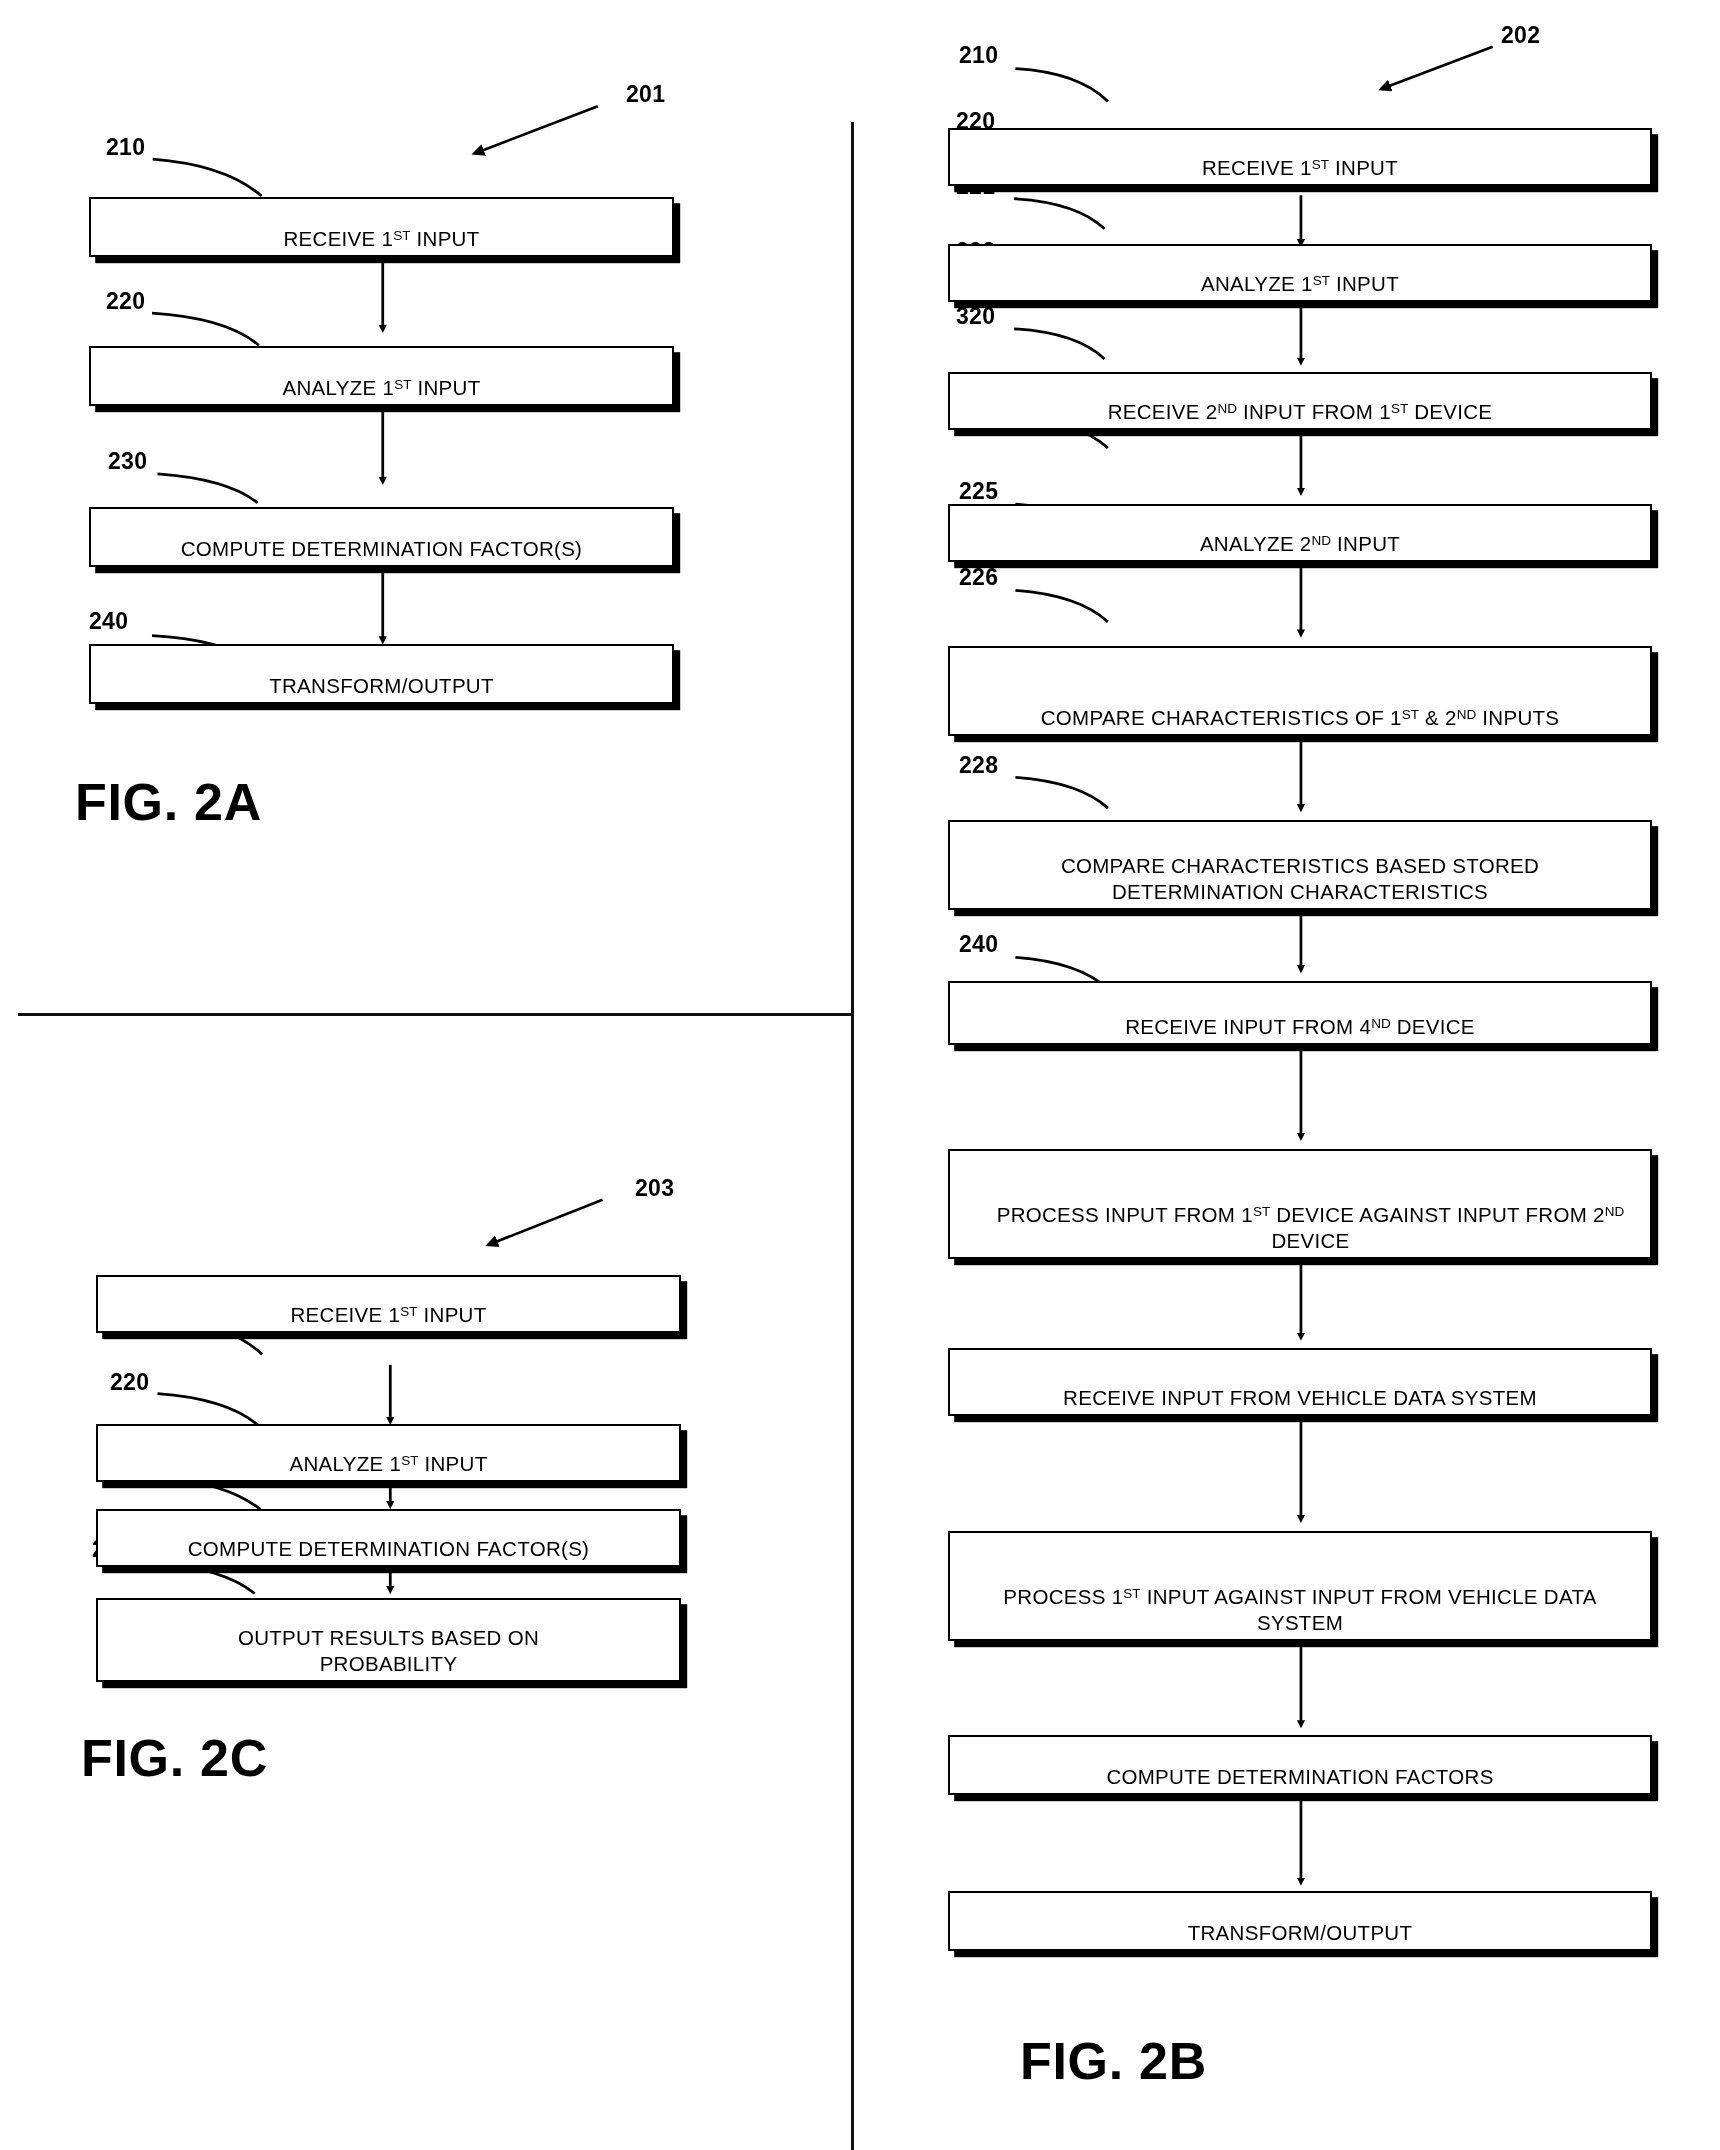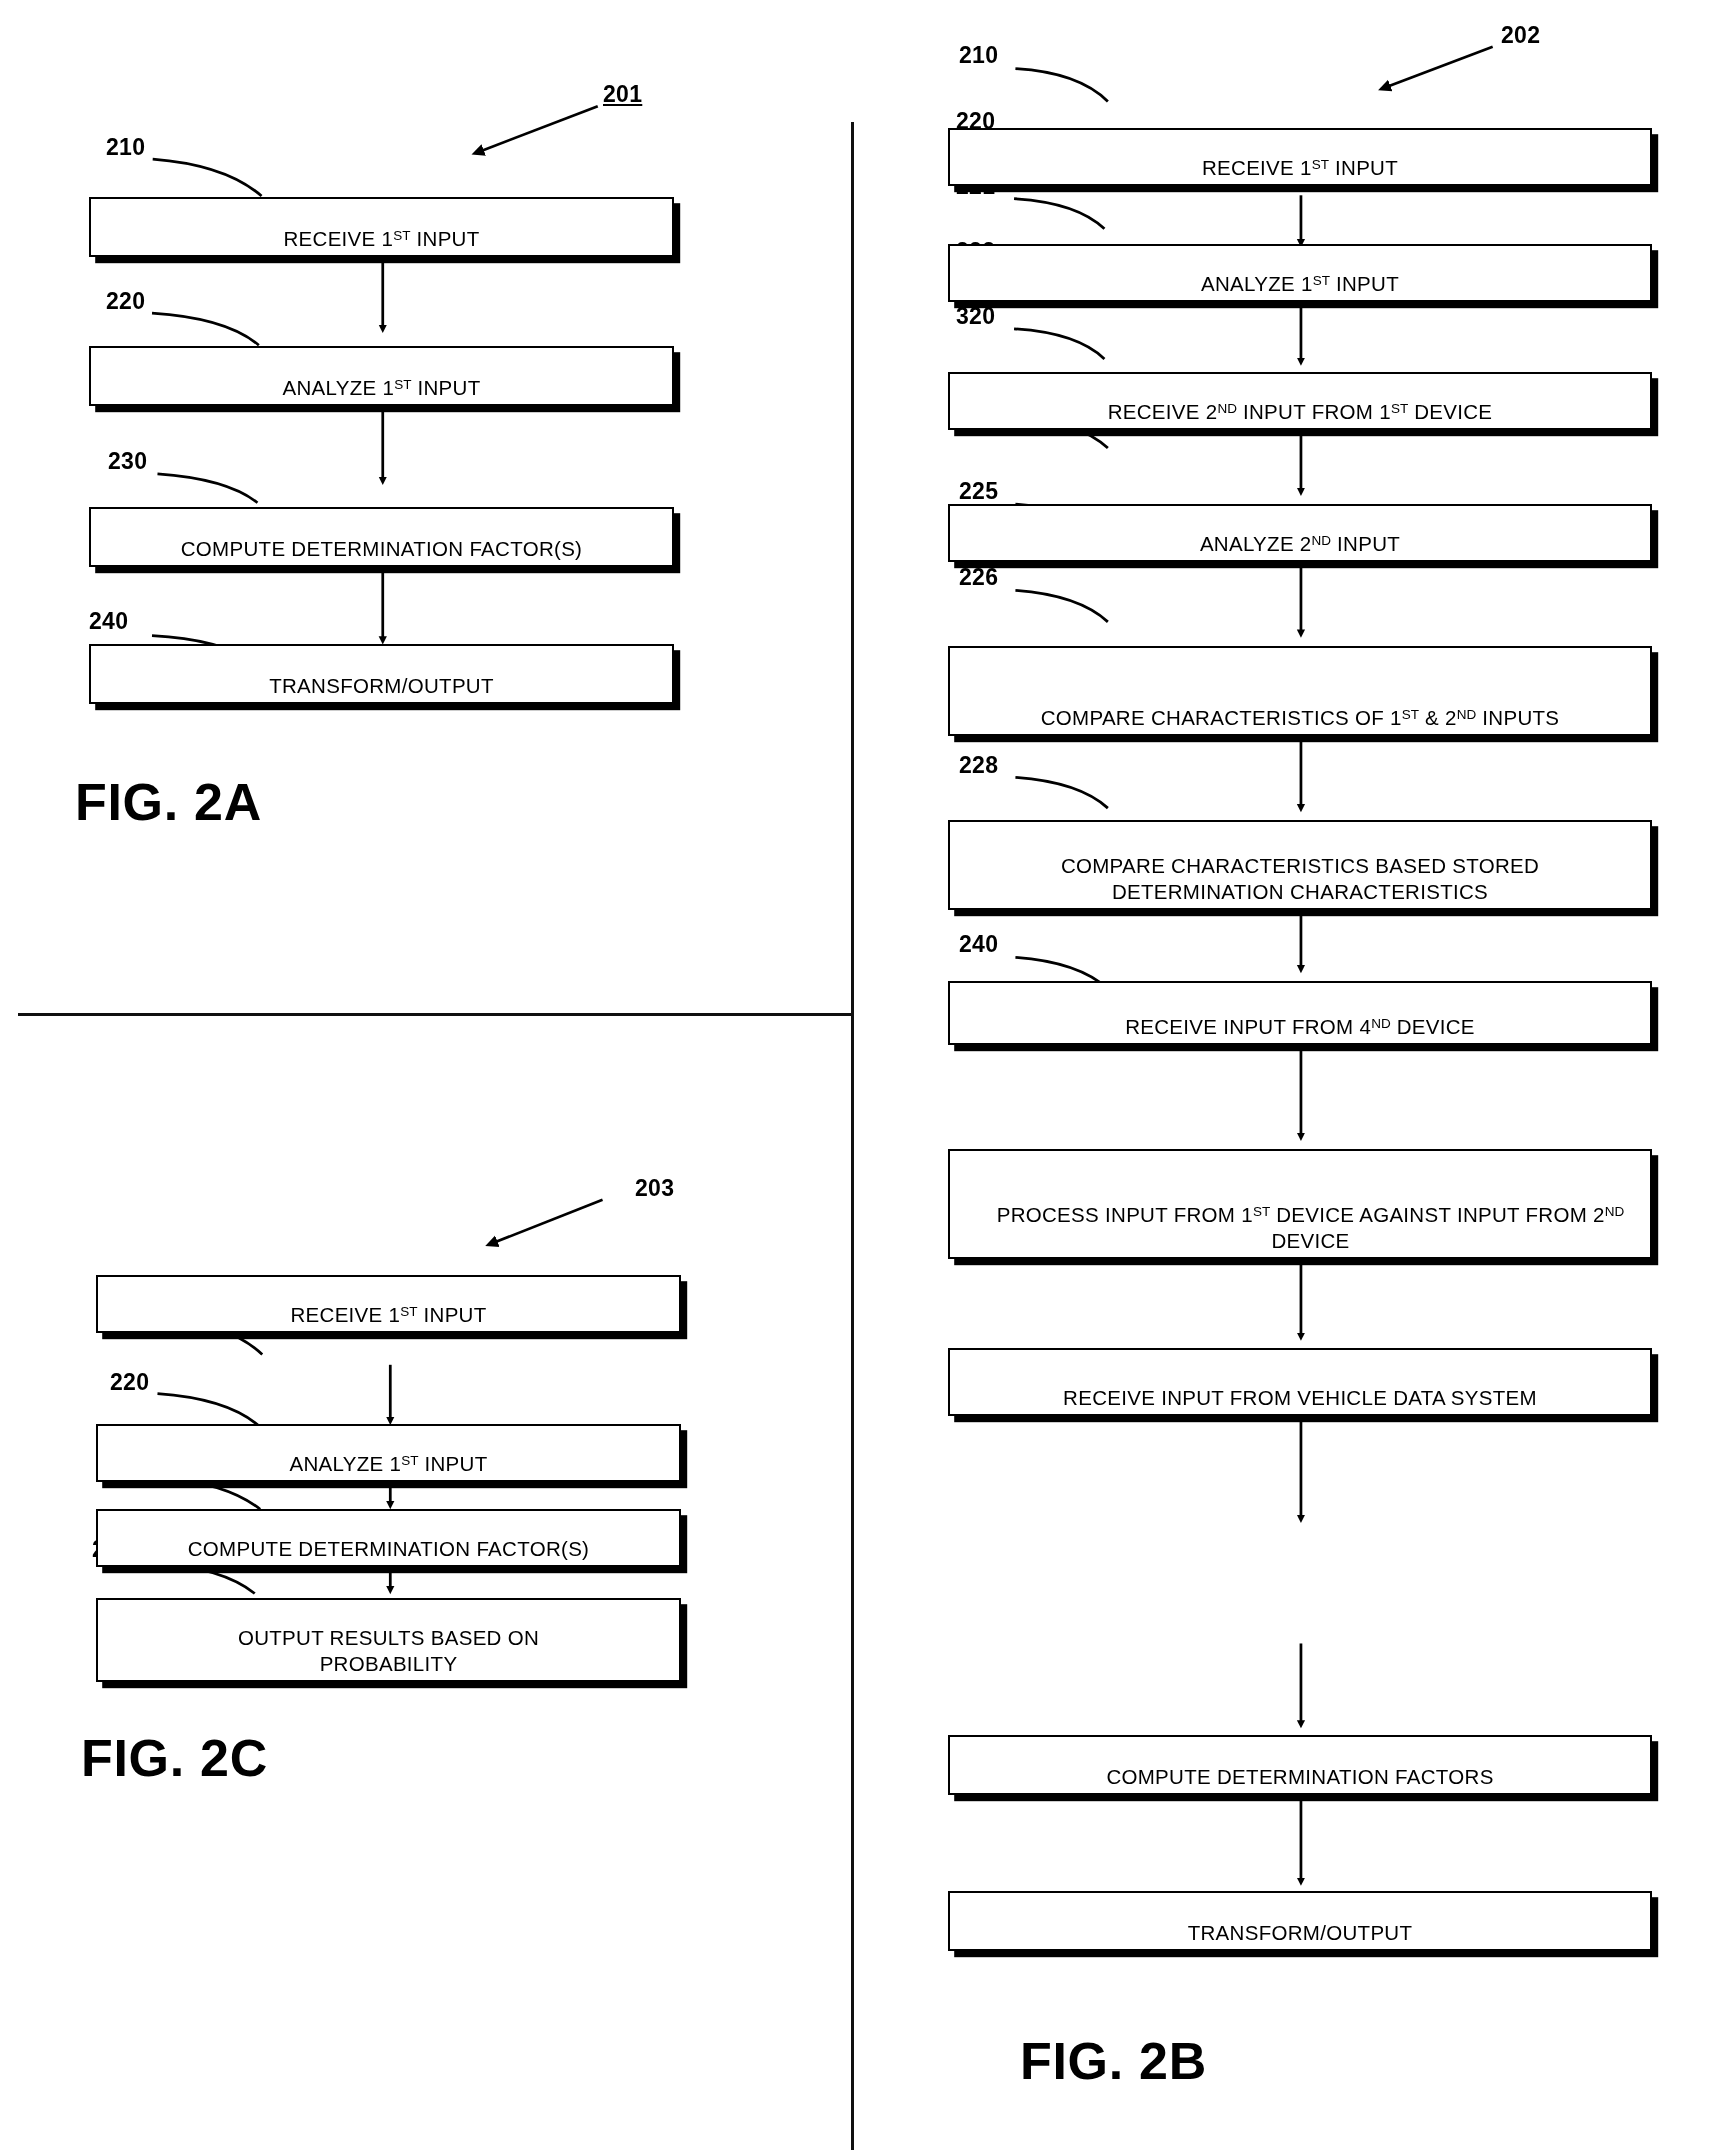--- a/index.html
+++ b/index.html
@@ -155,21 +155,21 @@
 
     <line x1="570" y1="1993" x2="570" y2="2075" stroke="#000" stroke-width="4" marker-end="url(#ah)"></line>
     <line x1="570" y1="2110" x2="570" y2="2198" stroke="#000" stroke-width="4" marker-end="url(#ah)"></line>
     <line x1="570" y1="2232" x2="570" y2="2322" stroke="#000" stroke-width="4" marker-end="url(#ah)"></line>
   </svg>
 
   <div class="ref" style="left:106px; top:134px;">210</div>
   <div class="ref" style="left:106px; top:288px;">220</div>
   <div class="ref" style="left:108px; top:448px;">230</div>
   <div class="ref" style="left:89px; top:608px;">240</div>
-  <div class="ref" style="left:603px; top:81px;text-decoration:underline;">201</div>
+  <div class="ref" style="left:626px; top:81px;">201</div>
 
   <div class="pbox" style="left:89px; top:197px; width:585px; height:60px;">
     <span class="lbl"><span>RECEIVE 1</span><sup>ST</sup><span> INPUT</span></span>
   </div>
 
   <div class="pbox" style="left:89px; top:346px; width:585px; height:60px;">
     <span class="lbl"><span>ANALYZE 1</span><sup>ST</sup><span> INPUT</span></span>
   </div>
 
   <div class="pbox" style="left:89px; top:507px; width:585px; height:60px;">
@@ -225,20 +225,23 @@
   </div>
 
   <div class="pbox" style="left:948px; top:1149px; width:704px; height:110px;padding-left:32px;">
     <span class="lbl"><span>PROCESS INPUT FROM 1</span><sup>ST</sup><span> DEVICE AGAINST INPUT FROM 2</span><sup>ND</sup><span> DEVICE</span></span>
   </div>
 
   <div class="pbox" style="left:948px; top:1348px; width:704px; height:68px;">
     <span class="lbl">RECEIVE INPUT FROM VEHICLE DATA SYSTEM</span>
   </div>
 
+  <div class="pbox" style="left:948px; top:1531px; width:704px; height:110px;">
+    <span class="lbl"><span>PROCESS 1</span><sup>ST</sup><span> INPUT AGAINST INPUT FROM VEHICLE DATA SYSTEM</span></span>
+  </div>
 
   <div class="pbox" style="left:948px; top:1735px; width:704px; height:60px;">
     <span class="lbl">COMPUTE DETERMINATION FACTORS</span>
   </div>
 
   <div class="pbox" style="left:948px; top:1891px; width:704px; height:60px;">
     <span class="lbl">TRANSFORM/OUTPUT</span>
   </div>
 
   <div class="figcap" style="left:1020px; top:2031px;">FIG. 2B</div>

